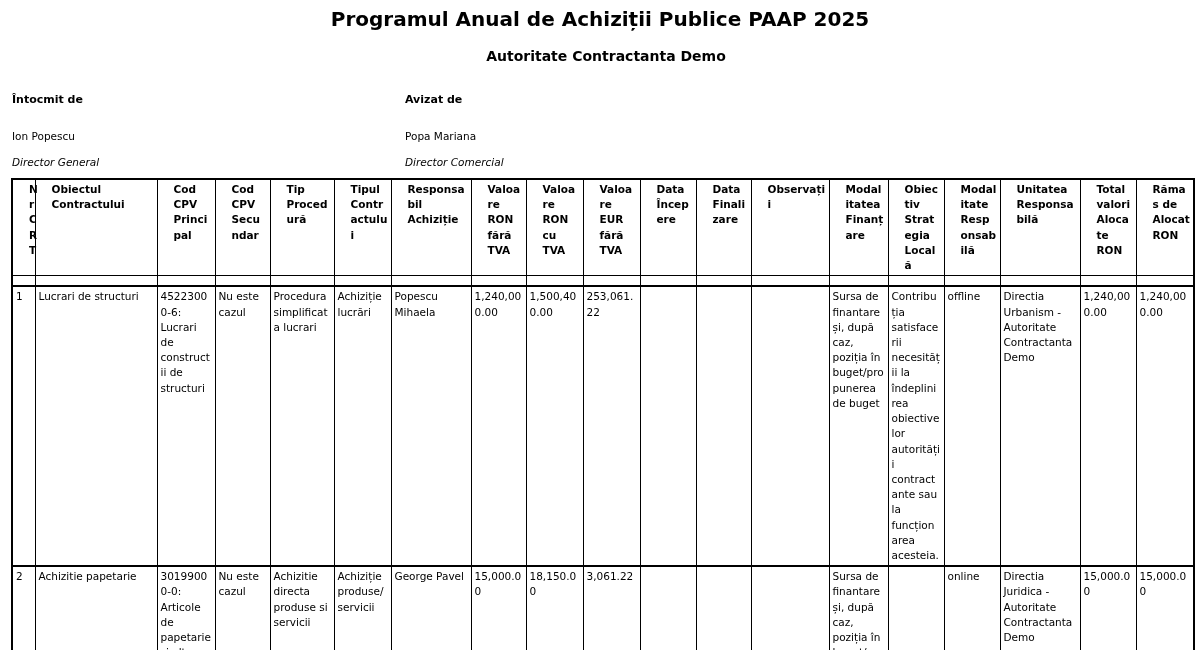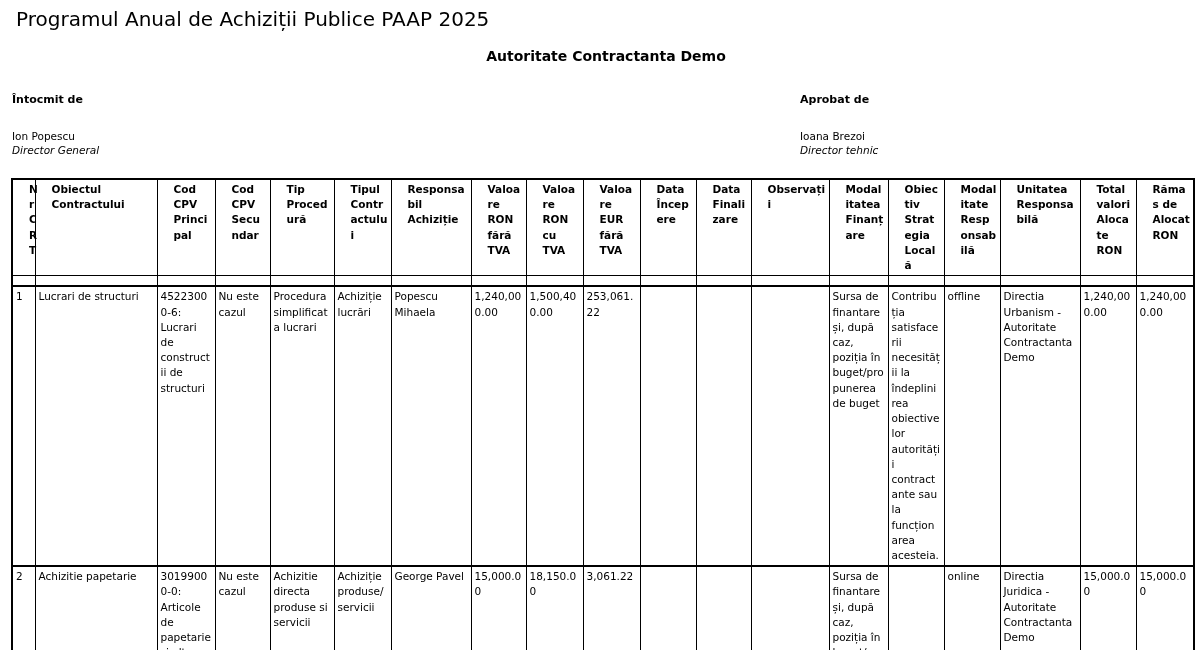--- a/index.html
+++ b/index.html
@@ -10,23 +10,23 @@
     font-family: "DejaVu Sans", "Liberation Sans", sans-serif;
   }
   body {
     width: 1200px;
     height: 650px;
     overflow: hidden;
     position: relative;
   }
   .doc-title {
     font-size: 20px;
-    font-weight: normal;
-    text-align: left;
-    margin: 7px 0 0 16px;
+    font-weight: bold;
+    text-align: center;
+    margin: 7px 0 0 0;
   }
   .doc-subtitle {
     font-size: 14px;
     font-weight: bold;
     text-align: center;
     margin: 17px 0 0 12px;
   }
   .signatures {
     position: relative;
     height: 47px;
@@ -35,21 +35,21 @@
   }
   .sig-block { position: absolute; top: 0; }
   .sig-1 { left: 12px; }
   .sig-2 { left: 405px; }
   .sig-3 { left: 800px; }
   .sig-role {
     font-weight: bold;
     font-size: 11px;
     margin-bottom: 24px;
   }
-  .sig-name { margin-bottom: 2px; }
+  .sig-name { margin-bottom: 14px; }
   .sig-pos  { font-style: italic; }
 
   table.paap {
     border-collapse: collapse;
     table-layout: fixed;
     width: 1182px;
     margin: 38px 0 0 11px;
     border: 2px solid #000;
   }
   table.paap th,
@@ -72,24 +72,24 @@
 
 <h1 class="doc-title">Programul Anual de Achiziții Publice PAAP 2025</h1>
 <h2 class="doc-subtitle">Autoritate Contractanta Demo</h2>
 
 <div class="signatures">
   <div class="sig-block sig-1">
     <div class="sig-role">Întocmit de</div>
     <div class="sig-name">Ion Popescu</div>
     <div class="sig-pos">Director General</div>
   </div>
-  <div class="sig-block sig-3">
-    <div class="sig-role">Aprobat de</div>
-    <div class="sig-name">Ioana Brezoi</div>
-    <div class="sig-pos">Director tehnic</div>
+  <div class="sig-block sig-2">
+    <div class="sig-role">Avizat de</div>
+    <div class="sig-name">Popa Mariana</div>
+    <div class="sig-pos">Director Comercial</div>
   </div>
 </div>
 
 <table class="paap">
   <colgroup>
     <col style="width:23px">
       <col style="width:122px">
       <col style="width:58px">
       <col style="width:55px">
     <col style="width:64px">

